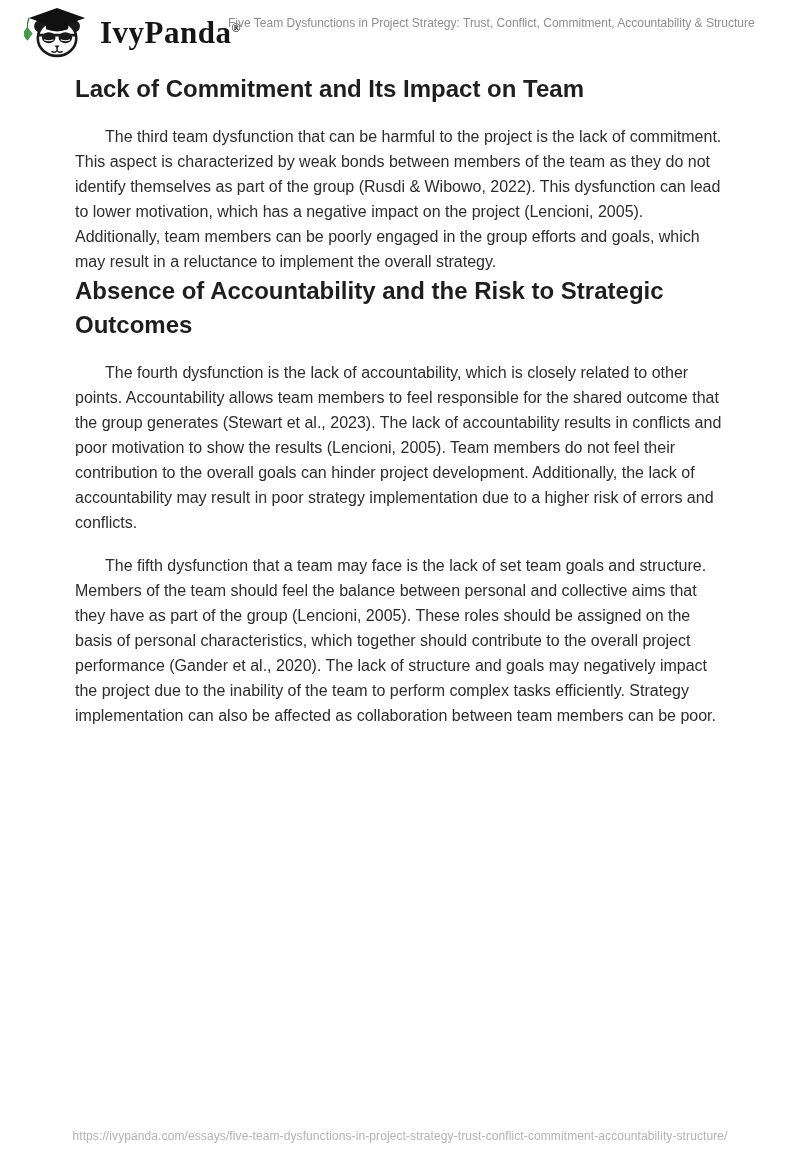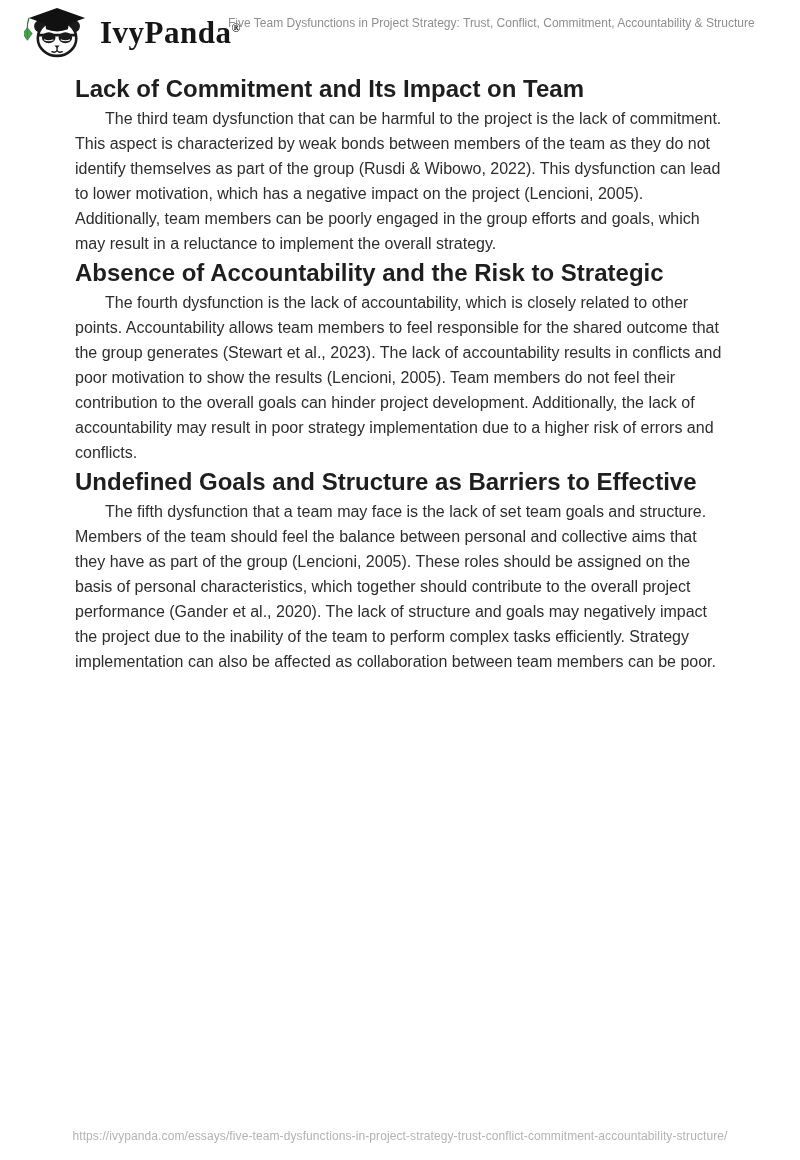--- a/index.html
+++ b/index.html
@@ -64,20 +64,21 @@
   .section-heading {
     font-size: 24px;
     line-height: 34px;
     font-weight: 700;
     color: #1e1e1e;
     margin-top: 0;
   }
   .section:first-child .section-heading { margin-top: 0; }
   .section-heading .hline { display: block; }
   .section-paragraph {
+    margin-top: 18px;
     font-size: 16px;
     line-height: 25px;
     color: #2d2d2d;
     text-indent: 30px;
     text-align: left;
   }
   
   .page-footer {
     position: absolute;
     top: 1126px;
@@ -133,27 +134,27 @@
     <div class="section">
       <h2 class="section-heading">
         <span class="hline">Lack of Commitment and Its Impact on Team</span>
       </h2>
       <p class="section-paragraph">The third team dysfunction that can be harmful to the project is the lack of commitment. This aspect is characterized by weak bonds between members of the team as they do not identify themselves as part of the group (Rusdi &amp; Wibowo, 2022). This dysfunction can lead to lower motivation, which has a negative impact on the project (Lencioni, 2005). Additionally, team members can be poorly engaged in the group efforts and goals, which may result in a reluctance to implement the overall strategy.</p>
     </div>
 
     <div class="section">
       <h2 class="section-heading">
         <span class="hline">Absence of Accountability and the Risk to Strategic</span>
+        <span class="hline">Outcomes</span>
       </h2>
       <p class="section-paragraph">The fourth dysfunction is the lack of accountability, which is closely related to other points. Accountability allows team members to feel responsible for the shared outcome that the group generates (Stewart et al., 2023). The lack of accountability results in conflicts and poor motivation to show the results (Lencioni, 2005). Team members do not feel their contribution to the overall goals can hinder project development. Additionally, the lack of accountability may result in poor strategy implementation due to a higher risk of errors and conflicts.</p>
     </div>
 
     <div class="section">
       <h2 class="section-heading">
-        <span class="hline">Undefined Goals and Structure as Barriers to Effective</span>
       </h2>
       <p class="section-paragraph">The fifth dysfunction that a team may face is the lack of set team goals and structure. Members of the team should feel the balance between personal and collective aims that they have as part of the group (Lencioni, 2005). These roles should be assigned on the basis of personal characteristics, which together should contribute to the overall project performance (Gander et al., 2020). The lack of structure and goals may negatively impact the project due to the inability of the team to perform complex tasks efficiently. Strategy implementation can also be affected as collaboration between team members can be poor.</p>
     </div>
 
   </div>
 
   <div class="page-footer">
     <span class="source-url">https://ivypanda.com/essays/five-team-dysfunctions-in-project-strategy-trust-conflict-commitment-accountability-structure/</span>
   </div>
 

